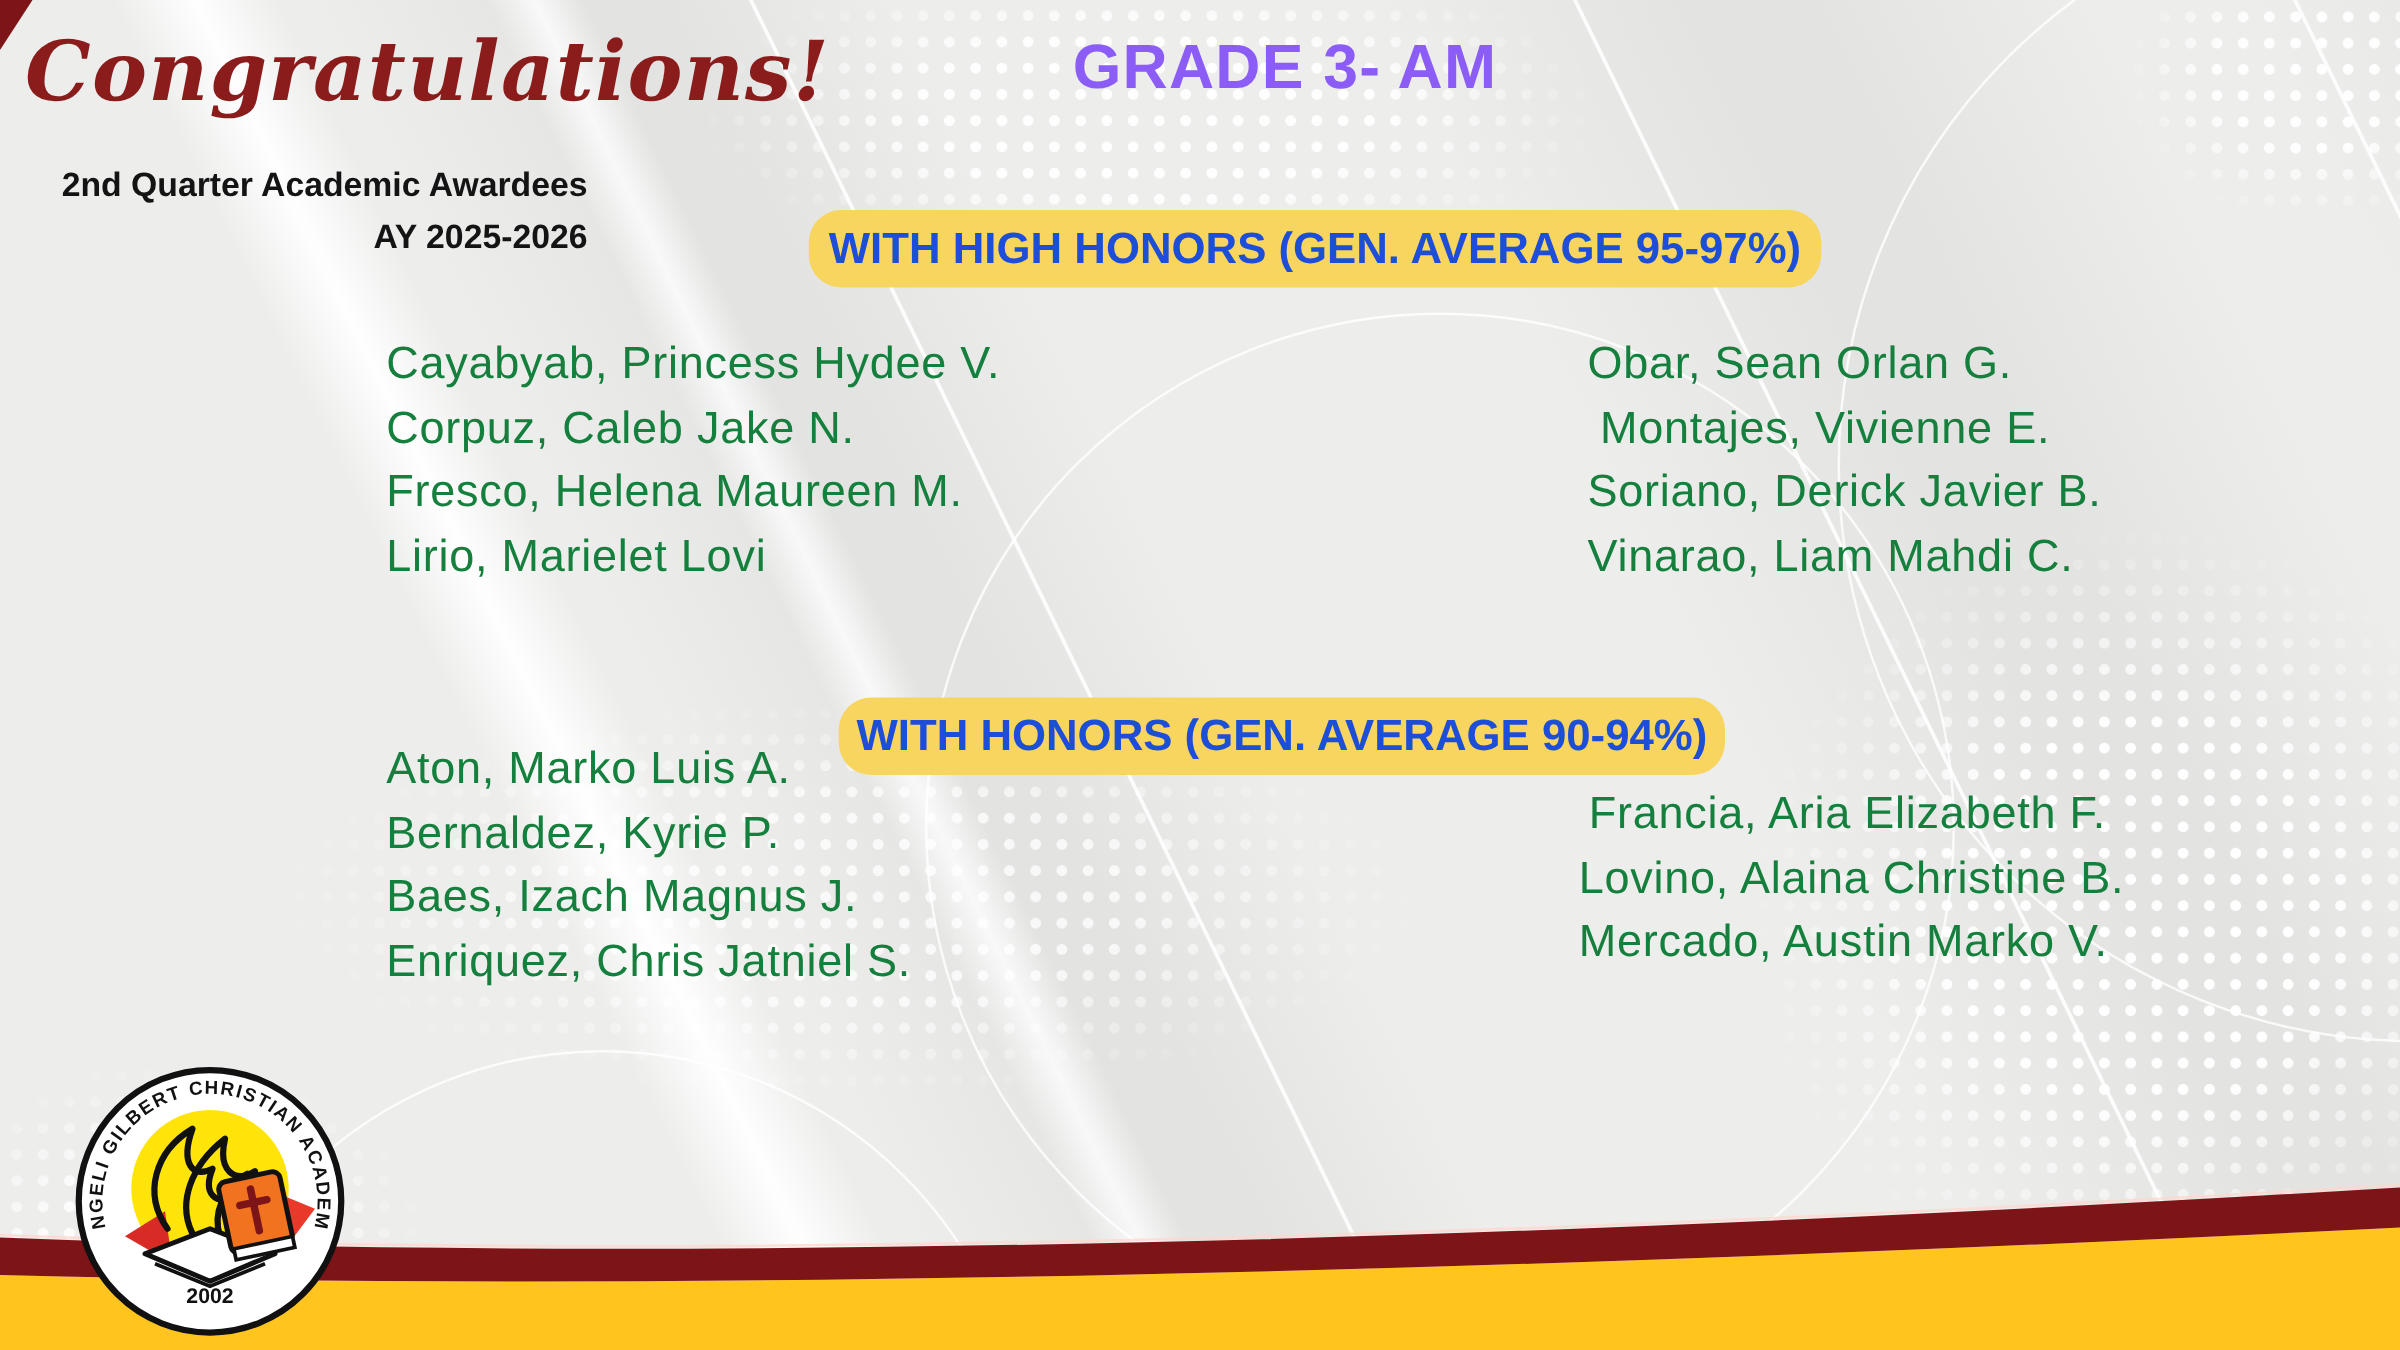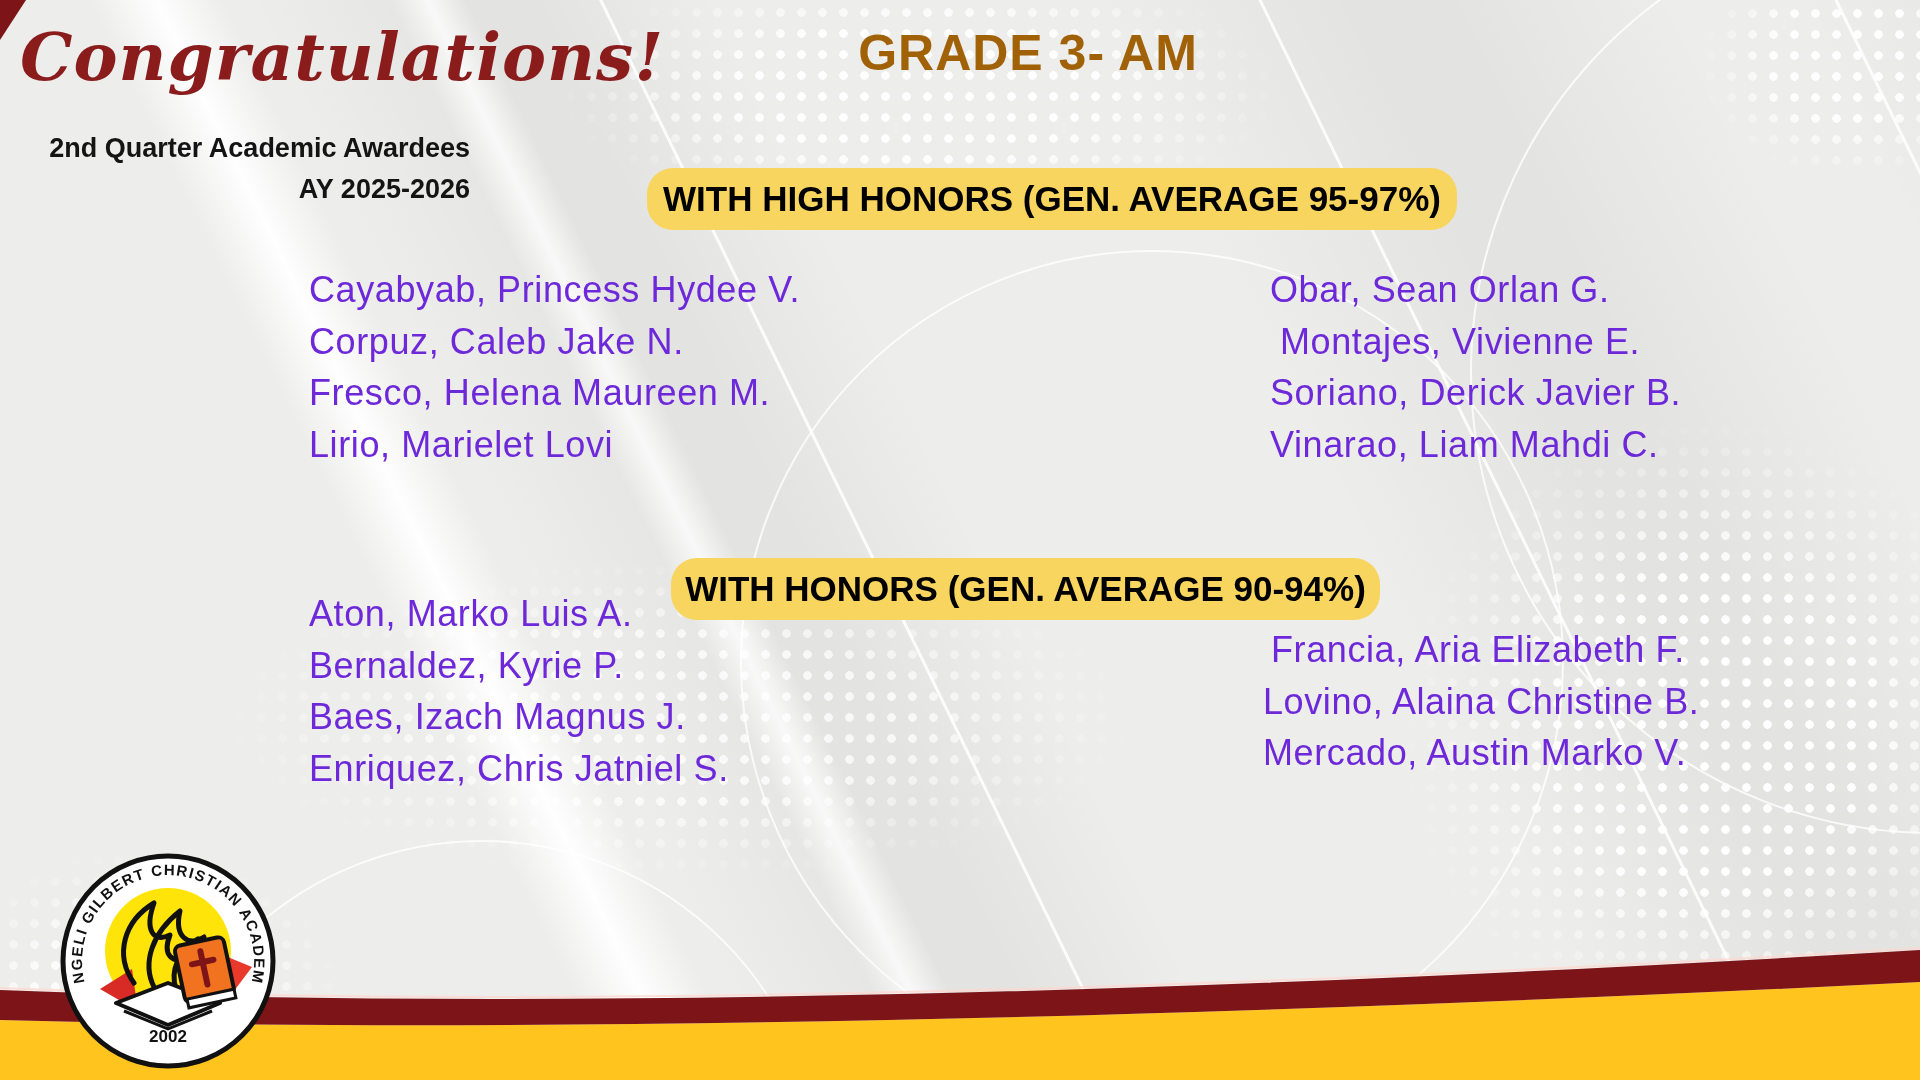--- a/index.html
+++ b/index.html
@@ -26,34 +26,34 @@
     position:absolute;left:20px;top:18px;z-index:4;
     font-family:"DejaVu Serif",serif;font-style:italic;font-weight:bold;
     font-size:66px;color:#8a1c1c;letter-spacing:1px;
   }
   .subtitle{
     position:absolute;left:0px;top:128px;width:470px;z-index:4;
     text-align:right;font-weight:bold;font-size:27px;line-height:41px;color:#141414;
   }
   .grade-title{
     position:absolute;left:1028px;top:24px;transform:translateX(-50%);z-index:4;
-    font-weight:bold;font-size:50px;letter-spacing:1px;color:#a16207;white-space:nowrap;
+    font-weight:bold;font-size:50px;letter-spacing:1px;color:#8b5cf6;white-space:nowrap;
   }
   
   .badge{
     position:absolute;z-index:4;background:#f8d55f;border-radius:26px;
     display:flex;align-items:center;justify-content:center;
-    font-weight:bold;color:#000000;white-space:nowrap;
+    font-weight:bold;color:#1d4ed8;white-space:nowrap;
   }
   .badge-1{left:647px;top:168px;width:810px;height:62px;font-size:35px;}
   .badge-2{left:671px;top:558px;width:709px;height:62px;font-size:35px;}
   
   .names{
     position:absolute;z-index:4;font-size:36px;line-height:51.5px;
-    letter-spacing:0.6px;color:#6d28d9;white-space:nowrap;
+    letter-spacing:0.6px;color:#15803d;white-space:nowrap;
   }
   .s1-left{left:309px;top:264px;}
   .s1-right{left:1270px;top:264px;}
   .s2-left{left:309px;top:588px;}
   .s2-right{left:1263px;top:624px;}
   
   .wave-svg{position:absolute;left:0;top:0;z-index:3;}
   .logo-wrap{position:absolute;left:58px;top:851px;width:220px;height:220px;z-index:5;}
 </style>
 </head>

